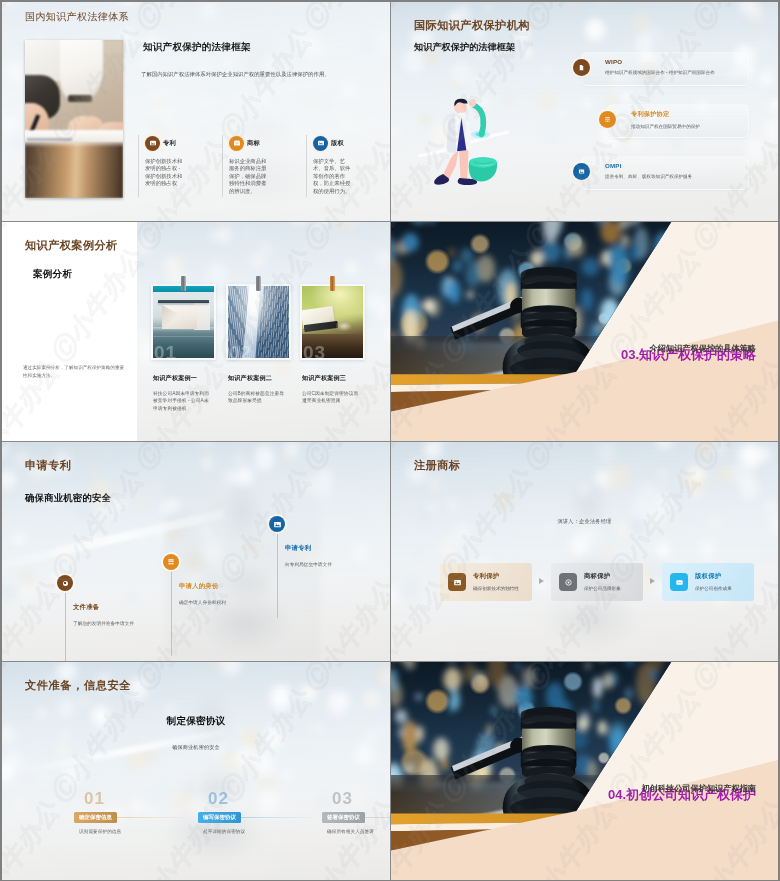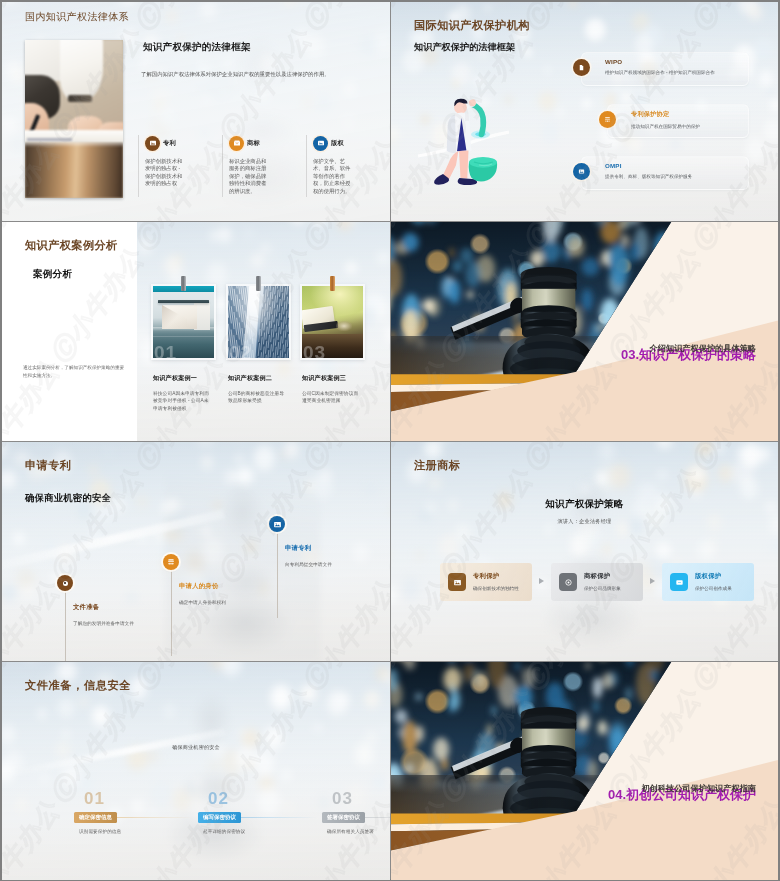--- a/index.html
+++ b/index.html
@@ -1241,21 +1241,20 @@
             <ellipse cx="158.4" cy="87.2" rx="4.1" ry="4.5" fill="#fbfdfe" opacity="0.59"></ellipse>
             <ellipse cx="212.5" cy="143.0" rx="11.1" ry="12.8" fill="#f6f2ea" opacity="0.59"></ellipse>
             <ellipse cx="-15.6" cy="-13.3" rx="7.7" ry="8.2" fill="#ffffff" opacity="0.53"></ellipse>
             <ellipse cx="252.2" cy="132.4" rx="10.9" ry="11.7" fill="#ded4bf" opacity="0.41"></ellipse>
           </g>
         </svg>
       </div>
     <div class="s6-gavel"></div>
     <div class="s6-veil"></div>
     <div class="s6-title">注册商标</div>
-    <div class="s6-h2">知识产权保护策略</div>
     <div class="s6-presenter">演讲人：企业法务经理</div>
 
     <div class="s6-box b1">
       <span class="s6-ic ic-brown">
         <svg viewBox="0 0 24 24" width="9" height="9">
             <rect x="3" y="5" width="18" height="14" rx="1.5" fill="#fff"></rect>
             <path d="M5 16.5l4.2-5 3 3.4 2.6-2.6L19 16.5z" fill="#8a5a24"></path>
             <circle cx="8.2" cy="9.2" r="1.3" fill="#8a5a24"></circle>
           </svg>
       </span>
@@ -1390,20 +1389,21 @@
             <ellipse cx="233.4" cy="-17.4" rx="9.6" ry="10.6" fill="#ffffff" opacity="0.38"></ellipse>
             <ellipse cx="211.6" cy="104.2" rx="5.1" ry="5.3" fill="#ded4bf" opacity="0.39"></ellipse>
             <ellipse cx="19.3" cy="143.4" rx="5.6" ry="7.0" fill="#f6f2ea" opacity="0.72"></ellipse>
           </g>
         </svg>
       </div>
     <div class="s7-gavel"></div>
     <div class="s7-beam"></div>
     <div class="s7-veil"></div>
     <div class="s7-title">文件准备，信息安全</div>
+    <div class="s7-h2">制定保密协议</div>
     <div class="s7-desc">确保商业机密的安全</div>
 
     <div class="s7-col p1">
       <div class="s7-num n-brown">01</div>
       <div class="s7-rule r-brown"></div>
       <div class="s7-pill pill-brown">确定保密信息</div>
       <div class="s7-d">识别需要保护的信息</div>
     </div>
     <div class="s7-col p2">
       <div class="s7-num n-blue">02</div>

